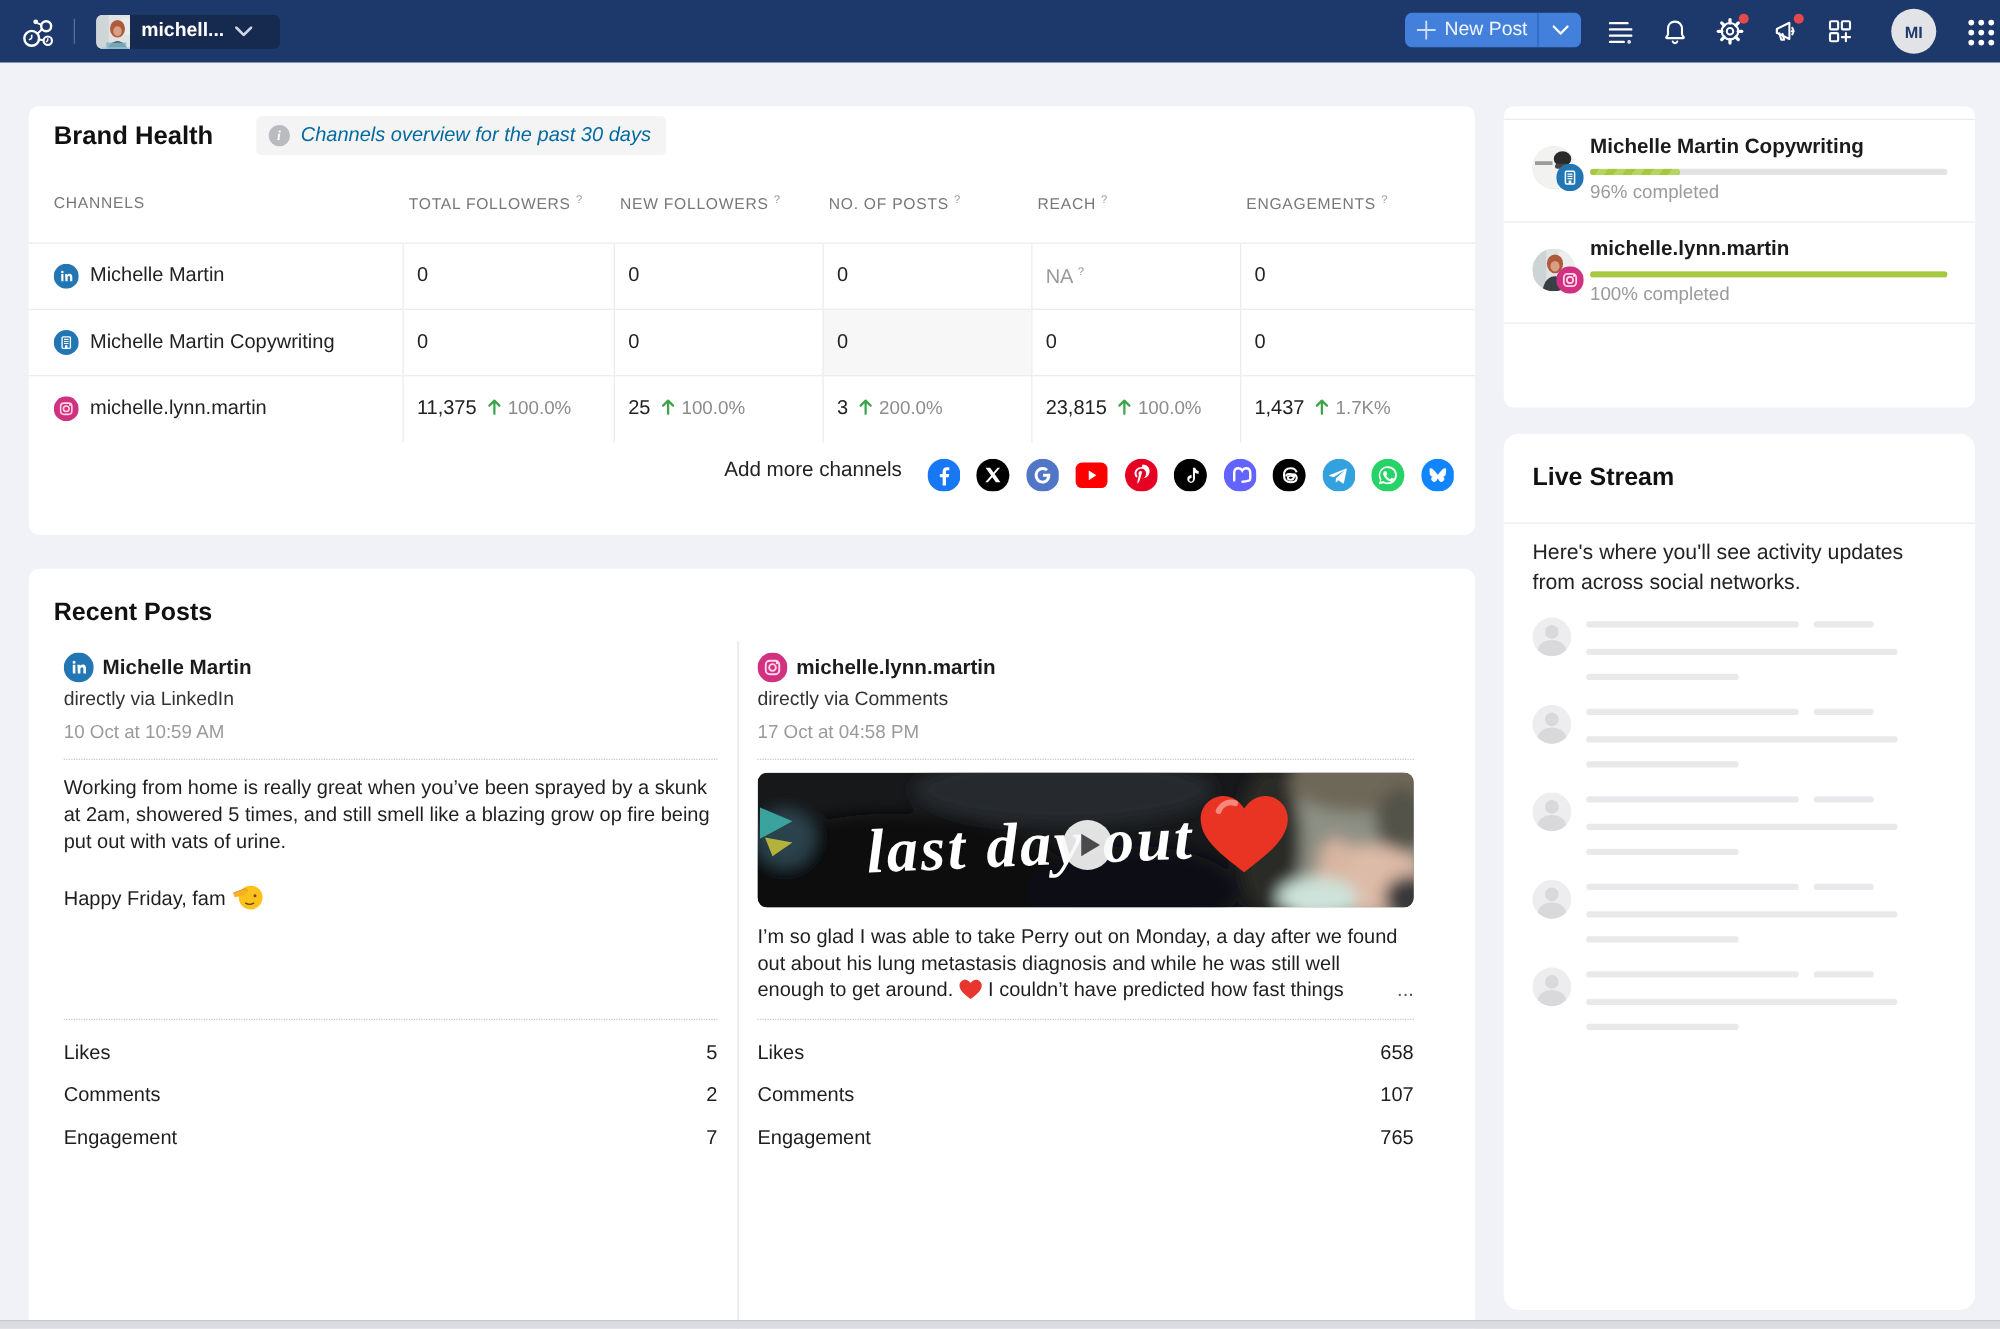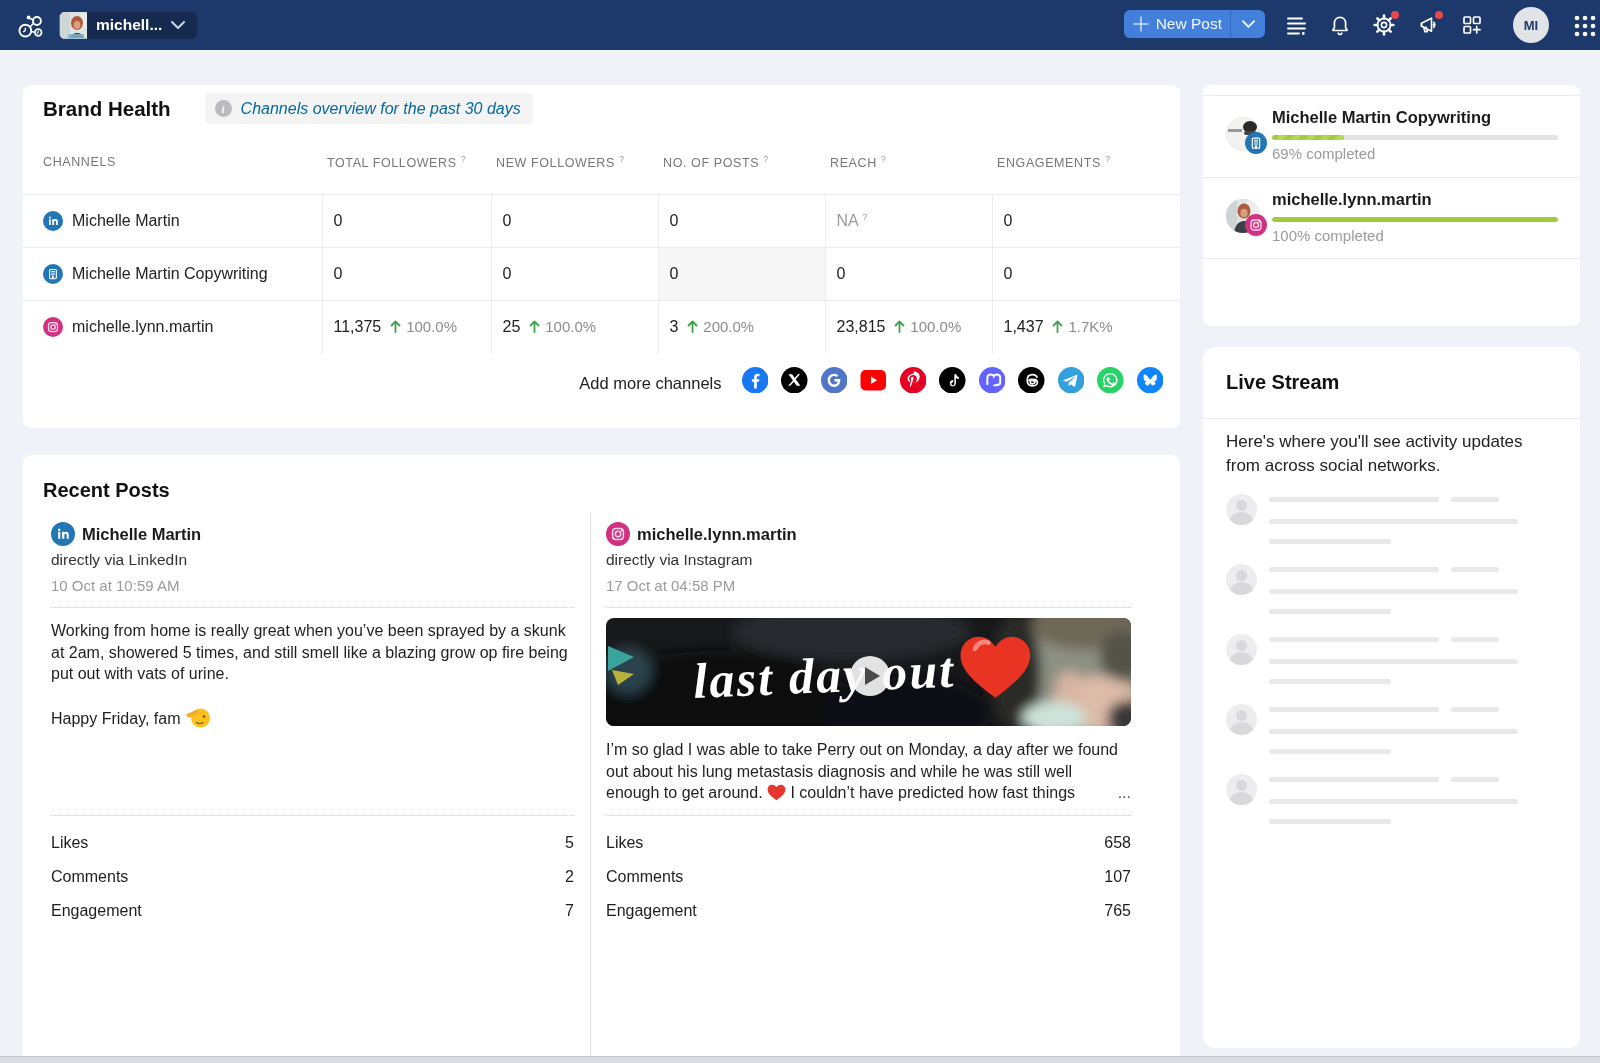--- a/index.html
+++ b/index.html
@@ -3,21 +3,21 @@
 <meta charset="utf-8">
 <style>
 * { margin:0; padding:0; box-sizing:border-box; }
 html,body { width:1600px; height:1063px; overflow:hidden; }
 body { font-family:"Liberation Sans", sans-serif; background:#f1f2f7; color:#222; }
 
 
 .nav { position:absolute; top:0; left:0; width:1600px; height:50px; background:#1d386b; display:flex; align-items:center; }
 .logo { margin-left:17px; width:27px; height:25px; }
 .nav-sep { width:1px; height:20px; background:#5a6f96; margin-left:15px; }
-.brandsel { margin-left:0; height:27px; background:#16294e; border-radius:5px; display:flex; align-items:center; padding-right:12px; }
+.brandsel { margin-left:17px; height:27px; background:#16294e; border-radius:5px; display:flex; align-items:center; padding-right:22px; }
 .brandsel .av { width:27px; height:27px; border-radius:5px 0 0 5px; overflow:hidden; position:relative; background:#cfd8dc; }
 .brandsel .nm { color:#fff; font-size:15.5px; font-weight:bold; margin:0 9px 0 9px; }
 .brandsel svg { display:block; }
 .navlinks { display:flex; margin-left:20px; height:50px; align-items:center; }
 .navlinks a { color:#b5c0d4; font-size:15.5px; text-decoration:none; margin:0 16.5px; height:50px; line-height:50px; position:relative; }
 .navlinks a.act { color:#fff; font-weight:bold; }
 .navlinks a.act::after { content:""; position:absolute; left:-6px; right:-6px; bottom:0; height:3px; background:#fff; border-radius:2px 2px 0 0; }
 .nav-right { position:absolute; right:0; top:0; height:50px; display:flex; align-items:center; }
 .newpost { display:flex; height:28px; border-radius:6px; overflow:hidden; margin-right:9px; position:relative; top:-1.5px; }
 .newpost .npmain { background:#4380dc; color:#f2f7ff; font-size:15.5px; display:flex; align-items:center; padding:0 8px 0 9px; }
@@ -44,21 +44,21 @@
 table.bht th { font-size:12.5px; color:#777; font-weight:normal; text-align:left; padding:0 0 24px 5px; letter-spacing:0.6px; }
 table.bht th .q, .qm { color:#999; font-size:9px; vertical-align:super; }
 table.bht td { font-size:16px; color:#222; height:53px; border-top:1px solid #ececee; padding-left:11px; }
 table.bht th:first-child, table.bht td:first-child { padding-left:20px; }
 table.bht th { padding-left:5px; }
 table.bht td.v { border-left:1px solid #ececee; }
 .chan { display:flex; align-items:center; }
 .chan svg { margin-right:9px; flex:none; }
 .pct { color:#8d8d8d; font-size:15px; }
 .na { color:#9a9a9a; }
-.addrow { display:flex; align-items:flex-end; justify-content:flex-end; padding:13px 17px 0 0;gap:12px; }
+.addrow { display:flex; align-items:flex-start; justify-content:flex-end; padding:13px 17px 0 0;gap:12px; }
 .addrow .txt { font-size:16.5px; color:#222; margin-right:7px; }
 .soc { width:26.5px; height:26.5px; margin-left:1px; }
 
 
 #rp { left:23px; top:405px; width:1157px; height:702px; }
 .rp-title { font-size:20px; font-weight:bold; color:#111; padding:24px 0 0 20px; }
 .post { position:absolute; top:67px; }
 #p1 { left:28px; width:523px; }
 #p2 { left:583px; width:525px; }
 .vline { position:absolute; left:567px; top:58px; bottom:18px; width:1px; background:#e3e3e6; }
@@ -400,21 +400,21 @@
     <div class="post" id="p2">
       <div class="phead">
           <svg width="24" height="24" viewBox="0 0 24 24">
             <circle cx="12" cy="12" r="12" fill="#d03180"></circle>
             <rect x="6.6" y="6.6" width="10.8" height="10.8" rx="3.2" fill="none" stroke="#ffd7e8" stroke-width="1.5"></rect>
             <circle cx="12" cy="12" r="2.7" fill="none" stroke="#ffd7e8" stroke-width="1.5"></circle>
             <circle cx="15.6" cy="8.4" r="1" fill="#ffd7e8"></circle>
           </svg>
           <span class="pname">michelle.lynn.martin</span>
         </div>
-      <div class="pvia">directly via Instagram</div>
+      <div class="pvia">directly via Comments</div>
       <div class="pdate">17 Oct at 04:58 PM</div>
       <hr class="dots">
       <div style="position:relative;width:525px;height:108px;border-radius:8px;overflow:hidden;margin-top:10px">
 <svg width="525" height="108" viewBox="0 0 525 108" preserveAspectRatio="none">
 <defs>
               <filter id="bl" x="-20%" y="-20%" width="140%" height="140%">
                 <feGaussianBlur stdDeviation="6"></feGaussianBlur>
               </filter>
             </defs>
 <rect width="525" height="108" fill="#17181a"></rect>
@@ -480,21 +480,21 @@
               <rect x="8" y="6.6" width="8" height="11" rx="1" fill="none" stroke="#fff" stroke-width="1.3"></rect>
               <path d="M9.8 9h4.4M9.8 11h4.4M9.8 13h4.4" stroke="#fff" stroke-width="1.1"></path>
               <rect x="10.8" y="14.6" width="2.4" height="3" fill="#fff"></rect>
             </svg></span>
         </div>
       <div class="su-right">
         <div class="su-name">Michelle Martin Copywriting</div>
         <div class="su-bar">
             <div class="su-fill" style="width:25%;background:repeating-linear-gradient(125deg,#a5c93d 0 6px,#b7d45f 6px 12px)"></div>
           </div>
-        <div class="su-sub">69% completed</div>
+        <div class="su-sub">96% completed</div>
       </div>
     </div>
     <div class="su-item">
       <div class="su-av">
           <div class="ph"><svg width="34" height="34" viewBox="0 0 34 34">
               <rect width="34" height="34" fill="#dfe3e4"></rect>
               <rect x="0" y="0" width="11" height="34" fill="#cdd4d6"></rect>
               <rect x="21" y="2" width="13" height="15" fill="#eceeee"></rect>
               <ellipse cx="18" cy="12" rx="6.5" ry="7.5" fill="#b05a3c"></ellipse>
               <ellipse cx="18" cy="14" rx="3.6" ry="4.2" fill="#d99f82"></ellipse>

